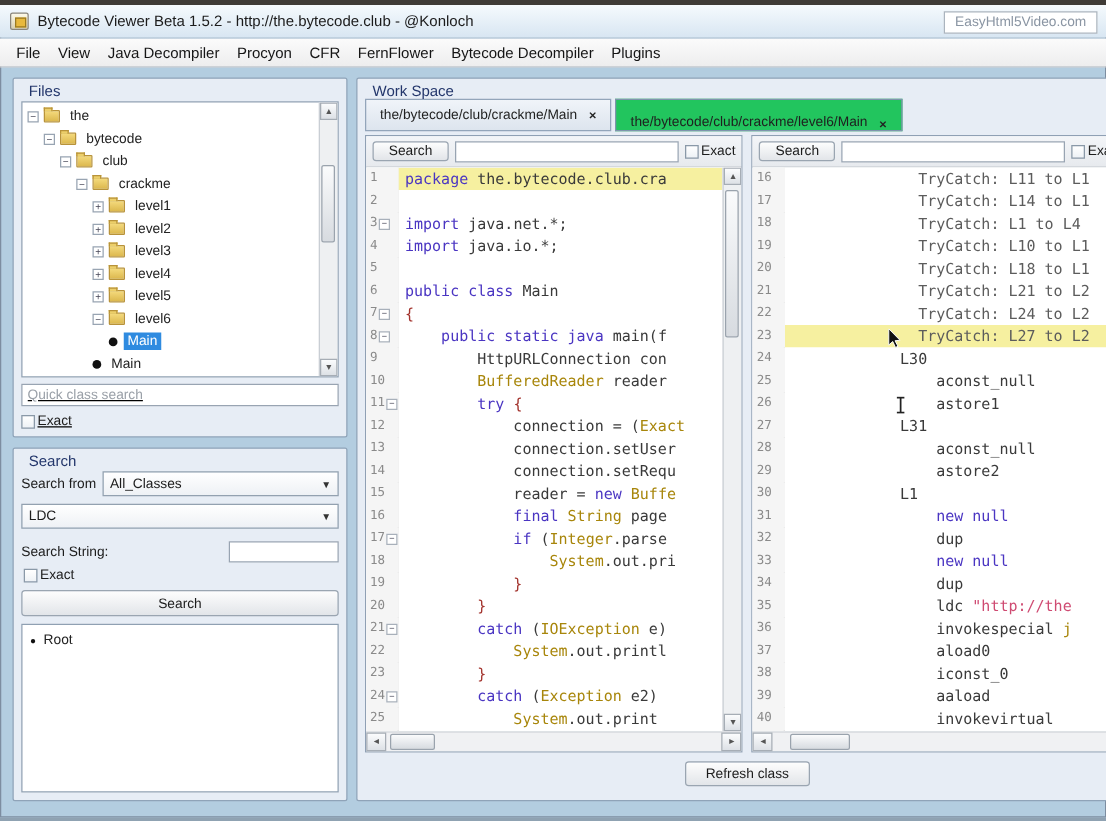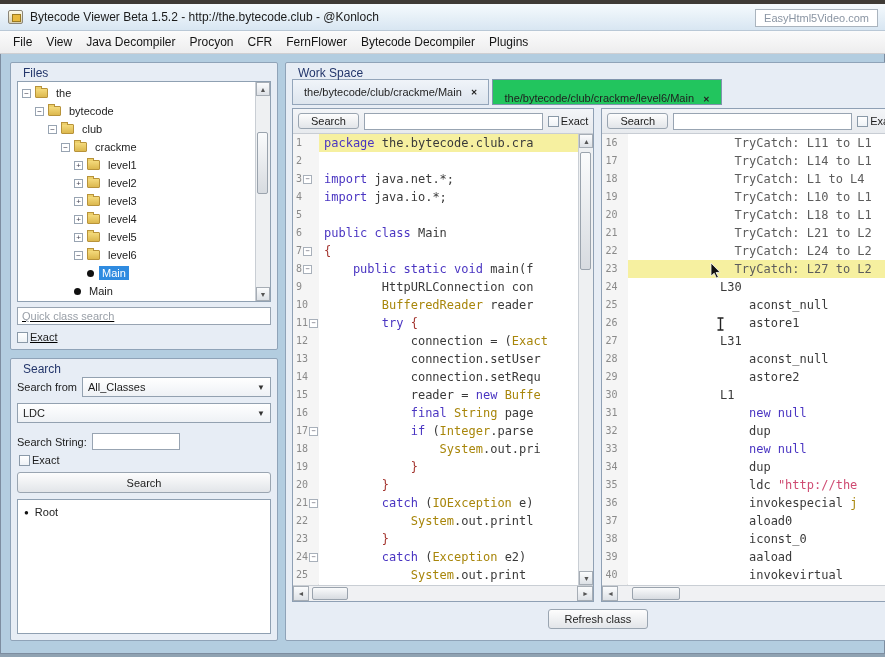--- a/index.html
+++ b/index.html
@@ -51,21 +51,21 @@
   .chk{ width:11px; height:11px; flex:none; border:1px solid #8a99a8; background:linear-gradient(#fff,#eef2f6);}
 
   
   .search-panel{ flex:1; display:flex; flex-direction:column; }
   .sp-row{ display:flex; align-items:center; gap:5px; margin-bottom:6px;}
   .sp-label{ font-size:11px; color:#1c1c1c; white-space:nowrap;}
   .combo{ flex:1; height:20px; display:flex; align-items:center; justify-content:space-between;
     background:linear-gradient(#ffffff,#eef1f5); border:1px solid #93a1b0; padding:0 5px;
     font-size:11px; color:#1c1c1c;}
   .combo-arrow{ font-size:8px; color:#333;}
-  .sp-center{ justify-content:flex-start; margin:4px 0 2px 0;}
+  .sp-center{ justify-content:space-between; margin:4px 0 2px 0;}
   .sp-input{ width:88px; height:17px; border:1px solid #98a4b2; background:#fff;}
   .btn{ font-size:11px; color:#1c1c1c; background:linear-gradient(#fdfdfd,#e2e5e9);
     border:1px solid #9aa5b1; border-radius:3px; padding:2px 10px; cursor:default;}
   .btn.wide{ width:100%; height:21px; margin:6px 0;}
   .results-box{ flex:1; background:#fff; border:1px solid #8fa0b2; padding:4px 6px; overflow:hidden;}
   .result-row{ display:flex; align-items:center; gap:6px; font-size:11px; color:#222; height:16px;}
   .result-bullet{ font-size:8px; color:#111;}
 
   
   .workspace{ flex:1; display:flex; flex-direction:column; padding:16px 6px 4px 6px;}
@@ -278,21 +278,21 @@
           <div class="pane-body">
             <div class="gutter-bg"></div>
             <div class="code-rows">
                 <div class="code-row"><span class="num">1</span><span class="codeline hl"><span class="tok-k">package</span><span class="tok-d"> the.bytecode.club.cra</span></span></div>
                 <div class="code-row"><span class="num">2</span><span class="codeline"></span></div>
                 <div class="code-row"><span class="num">3<span class="fold">−</span></span><span class="codeline"><span class="tok-k">import</span><span class="tok-d"> java.net.*;</span></span></div>
                 <div class="code-row"><span class="num">4</span><span class="codeline"><span class="tok-k">import</span><span class="tok-d"> java.io.*;</span></span></div>
                 <div class="code-row"><span class="num">5</span><span class="codeline"></span></div>
                 <div class="code-row"><span class="num">6</span><span class="codeline"><span class="tok-k">public class</span><span class="tok-d"> Main</span></span></div>
                 <div class="code-row"><span class="num">7<span class="fold">−</span></span><span class="codeline"><span class="tok-p">{</span></span></div>
-                <div class="code-row"><span class="num">8<span class="fold">−</span></span><span class="codeline"><span class="tok-k">    public static void</span><span class="tok-d"> main(f</span></span></div>
+                <div class="code-row"><span class="num">8<span class="fold">−</span></span><span class="codeline"><span class="tok-k">    public static java</span><span class="tok-d"> main(f</span></span></div>
                 <div class="code-row"><span class="num">9</span><span class="codeline"><span class="tok-d">        HttpURLConnection con</span></span></div>
                 <div class="code-row"><span class="num">10</span><span class="codeline"><span class="tok-g">        BufferedReader</span><span class="tok-d"> reader</span></span></div>
                 <div class="code-row"><span class="num">11<span class="fold">−</span></span><span class="codeline"><span class="tok-k">        try</span><span class="tok-p"> {</span></span></div>
                 <div class="code-row"><span class="num">12</span><span class="codeline"><span class="tok-d">            connection = (</span><span class="tok-g">Exact</span></span></div>
                 <div class="code-row"><span class="num">13</span><span class="codeline"><span class="tok-d">            connection.setUser</span></span></div>
                 <div class="code-row"><span class="num">14</span><span class="codeline"><span class="tok-d">            connection.setRequ</span></span></div>
                 <div class="code-row"><span class="num">15</span><span class="codeline"><span class="tok-d">            reader = </span><span class="tok-k">new</span><span class="tok-g"> Buffe</span></span></div>
                 <div class="code-row"><span class="num">16</span><span class="codeline"><span class="tok-k">            final</span><span class="tok-g"> String</span><span class="tok-d"> page</span></span></div>
                 <div class="code-row"><span class="num">17<span class="fold">−</span></span><span class="codeline"><span class="tok-k">            if</span><span class="tok-d"> (</span><span class="tok-g">Integer</span><span class="tok-d">.parse</span></span></div>
                 <div class="code-row"><span class="num">18</span><span class="codeline"><span class="tok-g">                System</span><span class="tok-d">.out.pri</span></span></div>

